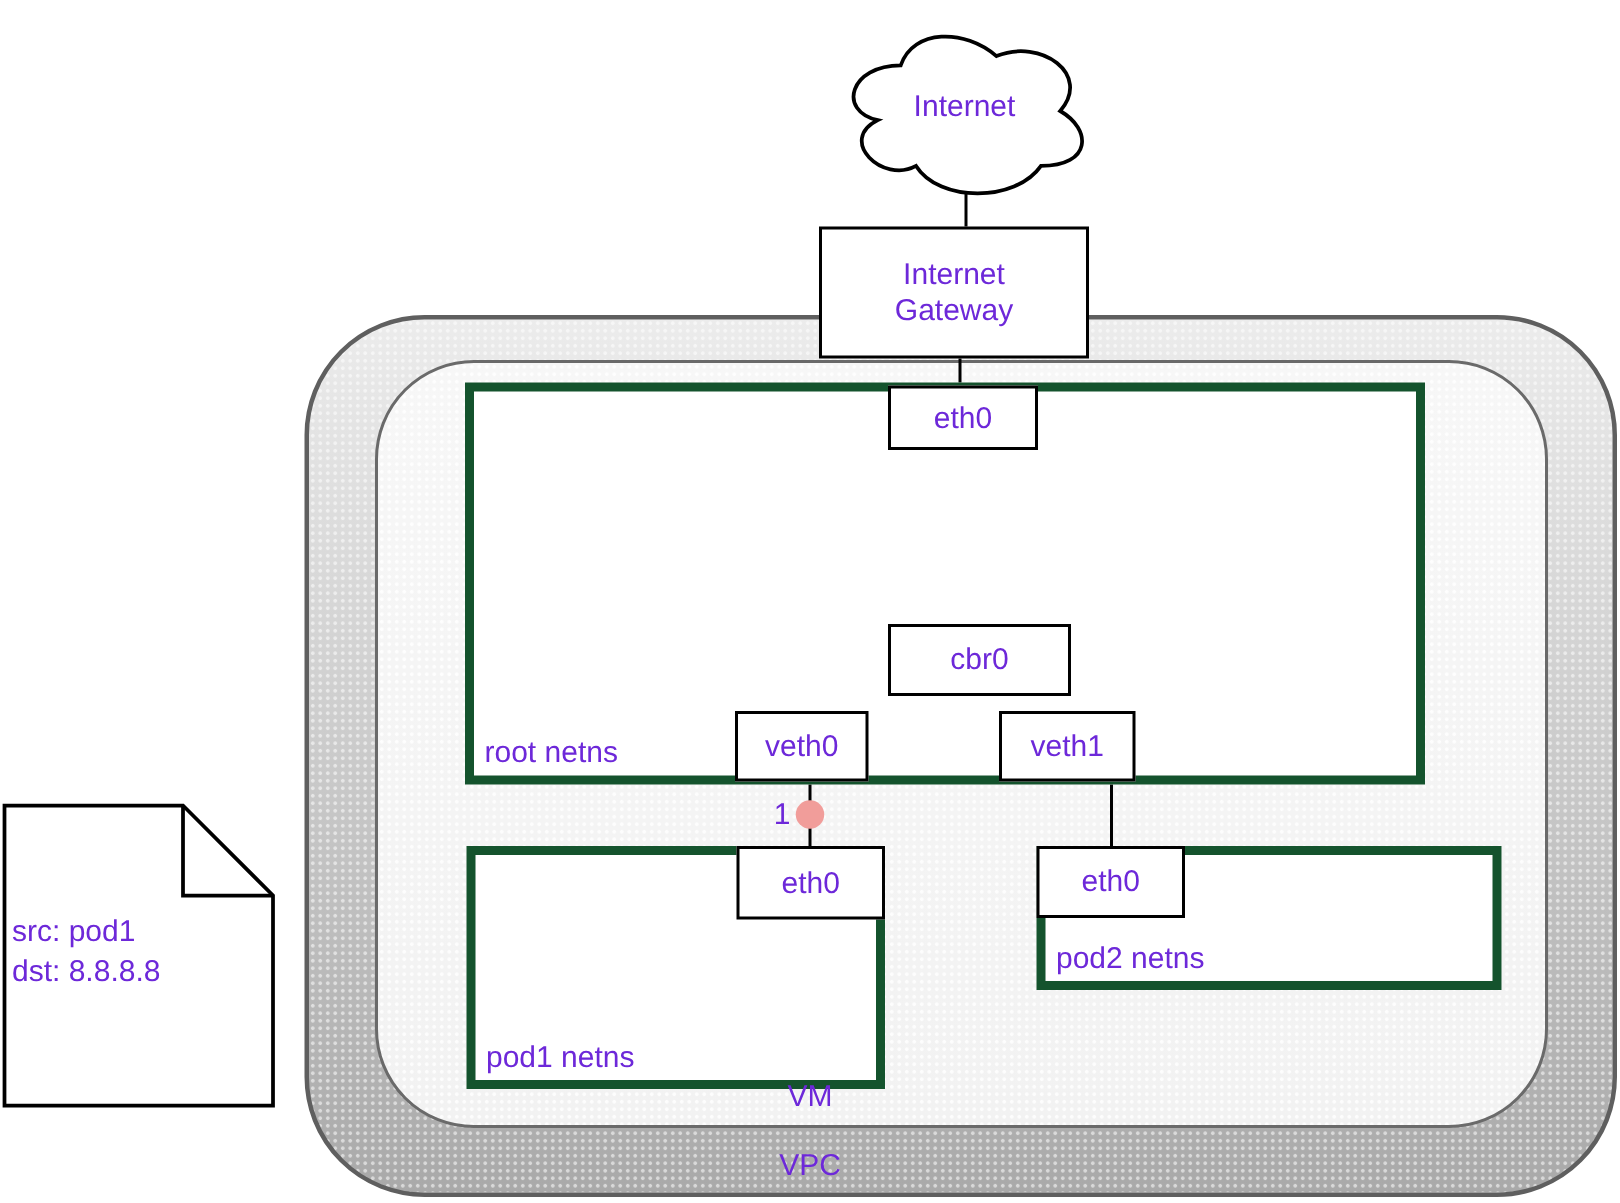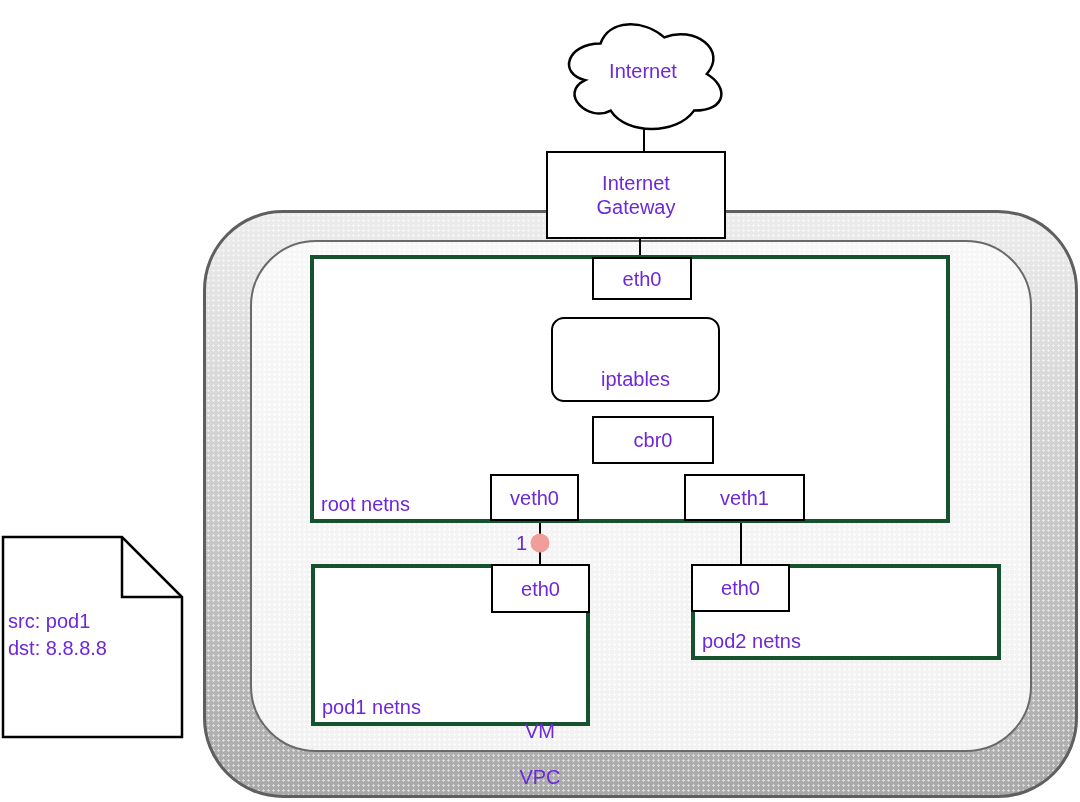--- a/index.html
+++ b/index.html
@@ -27,21 +27,21 @@
     background-size:5px 5px, 100% 100%;
   }
   
   .box{
     background:#ffffff; border:2px solid #000;
     display:flex; align-items:center; justify-content:center;
     font-size:20px; line-height:1.2; text-align:center;
   }
   .rounded{border-radius:13px;}
   .valign-bottom{align-items:flex-end; padding-bottom:9px;}
-  .netns{background:#ffffff; border:4px solid #14532d;}
+  .netns{background:#ffffff; border:6px solid #14532d;}
   .netns .corner-label{
     position:absolute; left:7px; bottom:3px; font-size:20px; white-space:nowrap;
   }
   .prelines{white-space:pre-line;}
   .floating-label{font-size:20px; text-align:center;}
   .wires{left:0; top:0; width:1080px; height:802px; pointer-events:none;}
   .marker-num{font-size:20px; text-align:right;}
   .note-text{font-size:20px; line-height:27px;}
 </style>
 </head>
@@ -85,26 +85,25 @@
 
   <div class="abs box prelines" style="left:546px; top:151px; width:180px; height:88px;">Internet
 Gateway</div>
 
   <div class="abs netns" style="left:310px; top:255px; width:640px; height:268px;">
     <span class="corner-label">root netns</span>
   </div>
 
   <div class="abs box" style="left:592px; top:257px; width:100px; height:43px;">eth0</div>
 
-  <div class="abs box rounded valign-bottom" style="left:551px; top:317px; width:169px; height:85px;">iptables</div>
 
   <div class="abs box" style="left:592px; top:416px; width:122px; height:48px;">cbr0</div>
 
   <div class="abs box" style="left:490px; top:474px; width:89px; height:47px;">veth0</div>
-  <div class="abs box" style="left:684px; top:474px; width:121px; height:47px;text-align:right;">veth1</div>
+  <div class="abs box" style="left:666px; top:474px; width:91px; height:47px;text-align:right;">veth1</div>
 
   <div class="abs marker-num" style="left:505px; top:532px; width:22px;">1</div>
 
   <div class="abs netns" style="left:311px; top:564px; width:279px; height:162px;">
     <span class="corner-label">pod1 netns</span>
   </div>
   <div class="abs box" style="left:491px; top:564px; width:99px; height:49px;">eth0</div>
 
   <div class="abs netns" style="left:691px; top:564px; width:310px; height:96px;">
     <span class="corner-label">pod2 netns</span>

